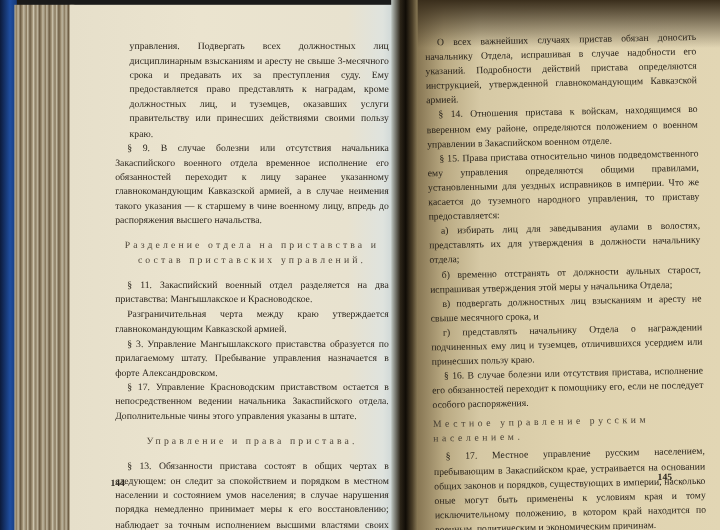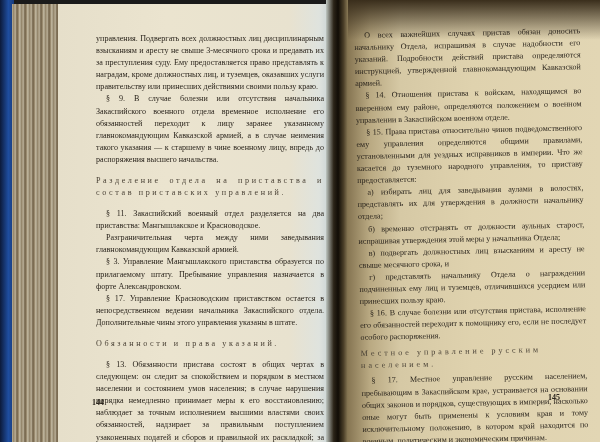--- a/index.html
+++ b/index.html
@@ -11,44 +11,44 @@
     background:linear-gradient(90deg,#e6dfca 0%,#ebe4cf 40%,#e8e2cf 85%,#dfe3de 96%,#c9d3d4 100%);}
   .gutter{position:absolute;left:326px;top:0;width:22px;height:442px;
     background:linear-gradient(90deg,#bfc7c2 0%,#2b2418 35%,#100c06 55%,#4a3e28 80%,#8a7a56 100%);}
   .right-page{position:absolute;left:344px;top:0;width:256px;height:442px;
     background:linear-gradient(90deg,#7d6c4a 0%,#b9a982 10%,#d6c9a5 22%,#dfd2ae 50%,#e2d6b4 100%);}
   .right-top{position:absolute;left:330px;top:0;width:270px;height:40px;background:linear-gradient(180deg,#3a2e1c 0%,rgba(58,46,28,0) 100%);}
   .text{position:absolute;color:#2a241c;font-size:8.1px;line-height:12.1px;text-align:justify;}
   .left-text{left:96px;top:33px;width:228px;}
   .right-text{left:354px;top:30px;width:226px;transform:rotate(-1.2deg);transform-origin:left top;}
   .text p{margin:0;text-indent:10px;}
-  .text p.noind{text-indent:0;}
-  .heading{letter-spacing:2.6px;color:#4a4236;margin:9px 0 9px 0;line-height:12px;}
+  .text p.noind{text-indent:0;margin-left:12px;}
+  .heading{text-align:center;letter-spacing:2.6px;color:#4a4236;margin:9px 0 9px 0;line-height:12px;}
   .heading.leftalign{text-align:left;letter-spacing:3px;margin:4px 0 3px 0;}
   .pagenum{position:absolute;font-size:8px;font-weight:bold;color:#2a241c;}
 </style>
 </head>
 <body>
 
 <div class="spine-blue"></div>
 <div class="page-edges"></div>
 <div class="left-page"></div>
 <div class="right-page"></div>
 <div class="right-top"></div>
 <div class="gutter"></div>
 
 <div class="text left-text">
   <p class="noind">управления. Подвергать всех должностных лиц дисциплинарным взысканиям и аресту не свыше 3-месячного срока и предавать их за преступления суду. Ему предоставляется право представлять к наградам, кроме должностных лиц, и туземцев, оказавших услуги правительству или принесших действиями своими пользу краю.</p>
   <p>§ 9. В случае болезни или отсутствия начальника Закаспийского военного отдела временное исполнение его обязанностей переходит к лицу заранее указанному главнокомандующим Кавказской армией, а в случае неимения такого указания — к старшему в чине военному лицу, впредь до распоряжения высшего начальства.</p>
   <div class="heading">Разделение отдела на приставства и состав приставских управлений.</div>
   <p>§ 11. Закаспийский военный отдел разделяется на два приставства: Мангышлакское и Красноводское.</p>
-  <p>Разграничительная черта между ними заведывания главнокомандующим Кавказской армией.</p>
+  <p>Разграничительная черта между краю утверждается главнокомандующим Кавказской армией.</p>
   <p>§ 3. Управление Мангышлакского приставства образуется по прилагаемому штату. Пребывание управления назначается в форте Александровском.</p>
   <p>§ 17. Управление Красноводским приставством остается в непосредственном ведении начальника Закаспийского отдела. Дополнительные чины этого управления указаны в штате.</p>
-  <div class="heading">Обязанности и права указаний.</div>
+  <div class="heading">Управление и права пристава.</div>
   <p>§ 13. Обязанности пристава состоят в общих чертах в следующем: он следит за спокойствием и порядком в местном населении и состоянием умов населения; в случае нарушения порядка немедленно принимает меры к его восстановлению; наблюдает за точным исполнением высшими властями своих обязанностей, надзирает за правильным поступлением узаконенных податей и сборов и правильной их раскладкой; за счислением населения и порядком кочевания; затем, чтобы суд и расправа у туземцев отправлялись согласно народным обычаям и установленным для сего правилам; следит за пребыванием в аулах неблагонадежных людей и неукрывательством в аулах лиц, преследуемых законом. Вообще же пристав несет и другие обязанности, возложенные на уездных исправников в империи на основании общих для уездной полиции правил, насколько оные применимы к местным условиям.</p>
 </div>
 <div class="pagenum" style="left:92px;top:398px;">144</div>
 
 <div class="text right-text">
   <p>О всех важнейших случаях пристав обязан доносить начальнику Отдела, испрашивая в случае надобности его указаний. Подробности действий пристава определяются инструкцией, утвержденной главнокомандующим Кавказской армией.</p>
   <p>§ 14. Отношения пристава к войскам, находящимся во вверенном ему районе, определяются положением о военном управлении в Закаспийском военном отделе.</p>
   <p>§ 15. Права пристава относительно чинов подведомственного ему управления определяются общими правилами, установленными для уездных исправников в империи. Что же касается до туземного народного управления, то приставу предоставляется:</p>
   <p>а) избирать лиц для заведывания аулами в волостях, представлять их для утверждения в должности начальнику отдела;</p>
   <p>б) временно отстранять от должности аульных старост, испрашивая утверждения этой меры у начальника Отдела;</p>

